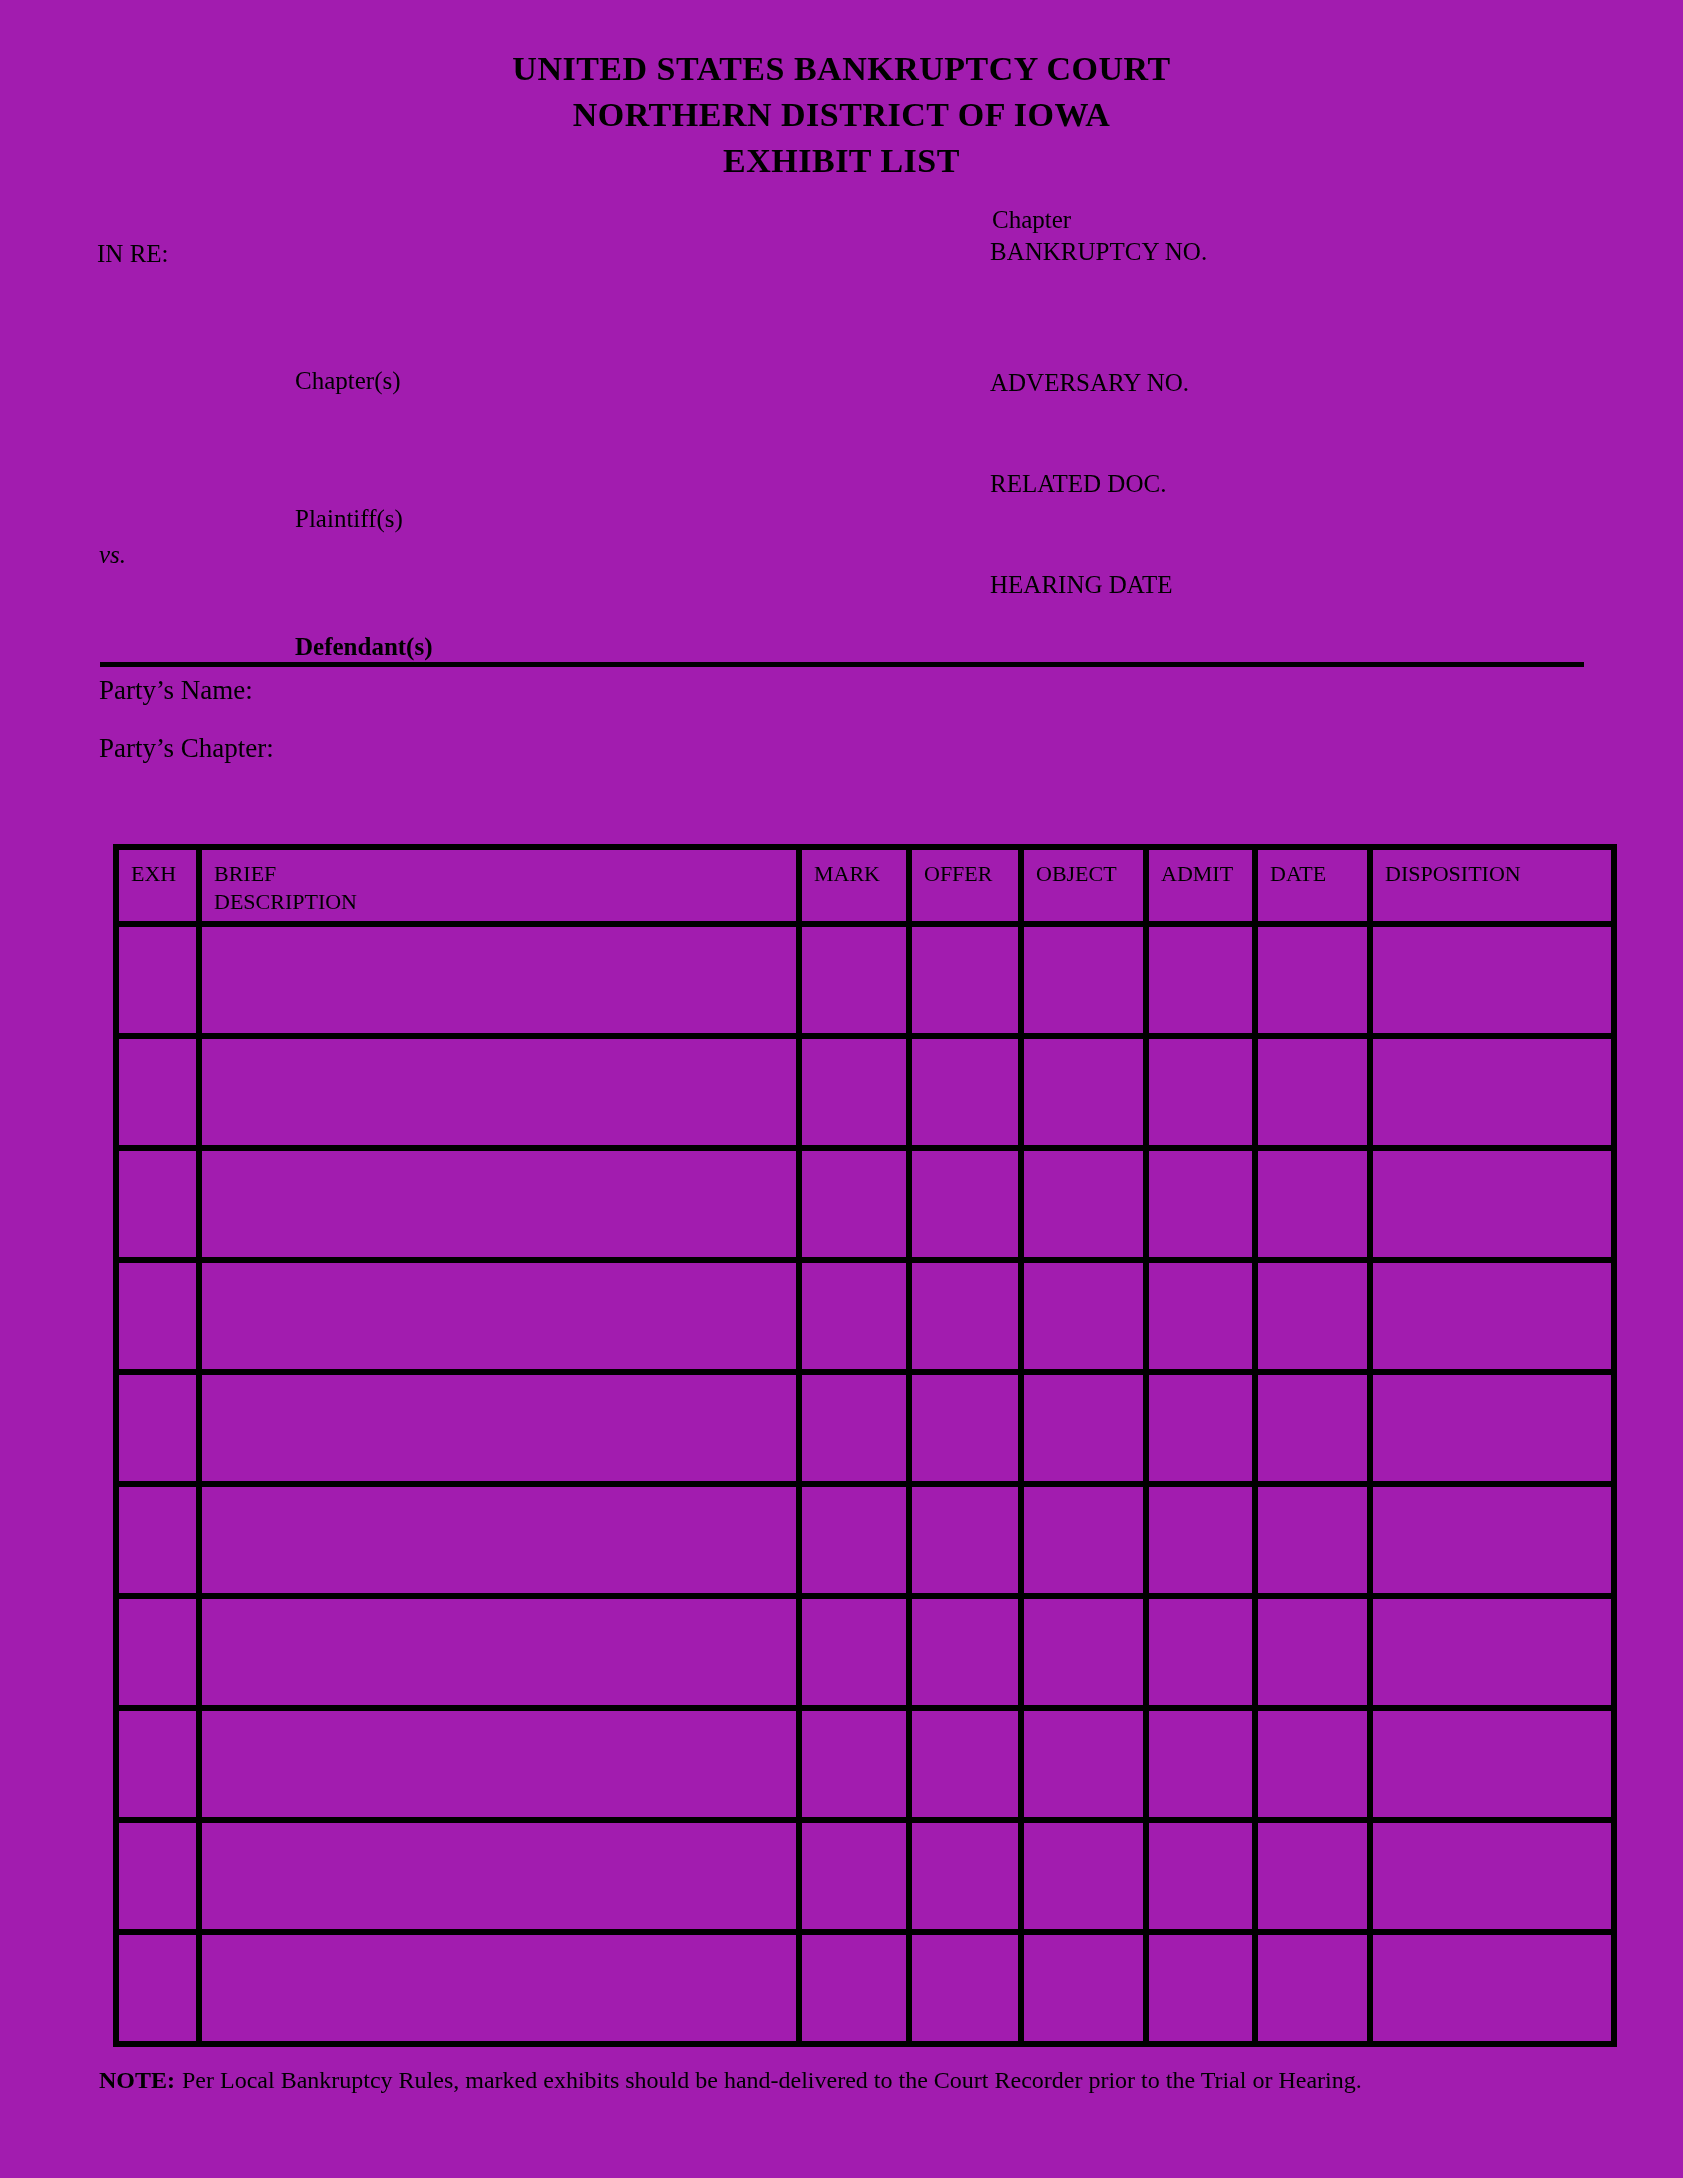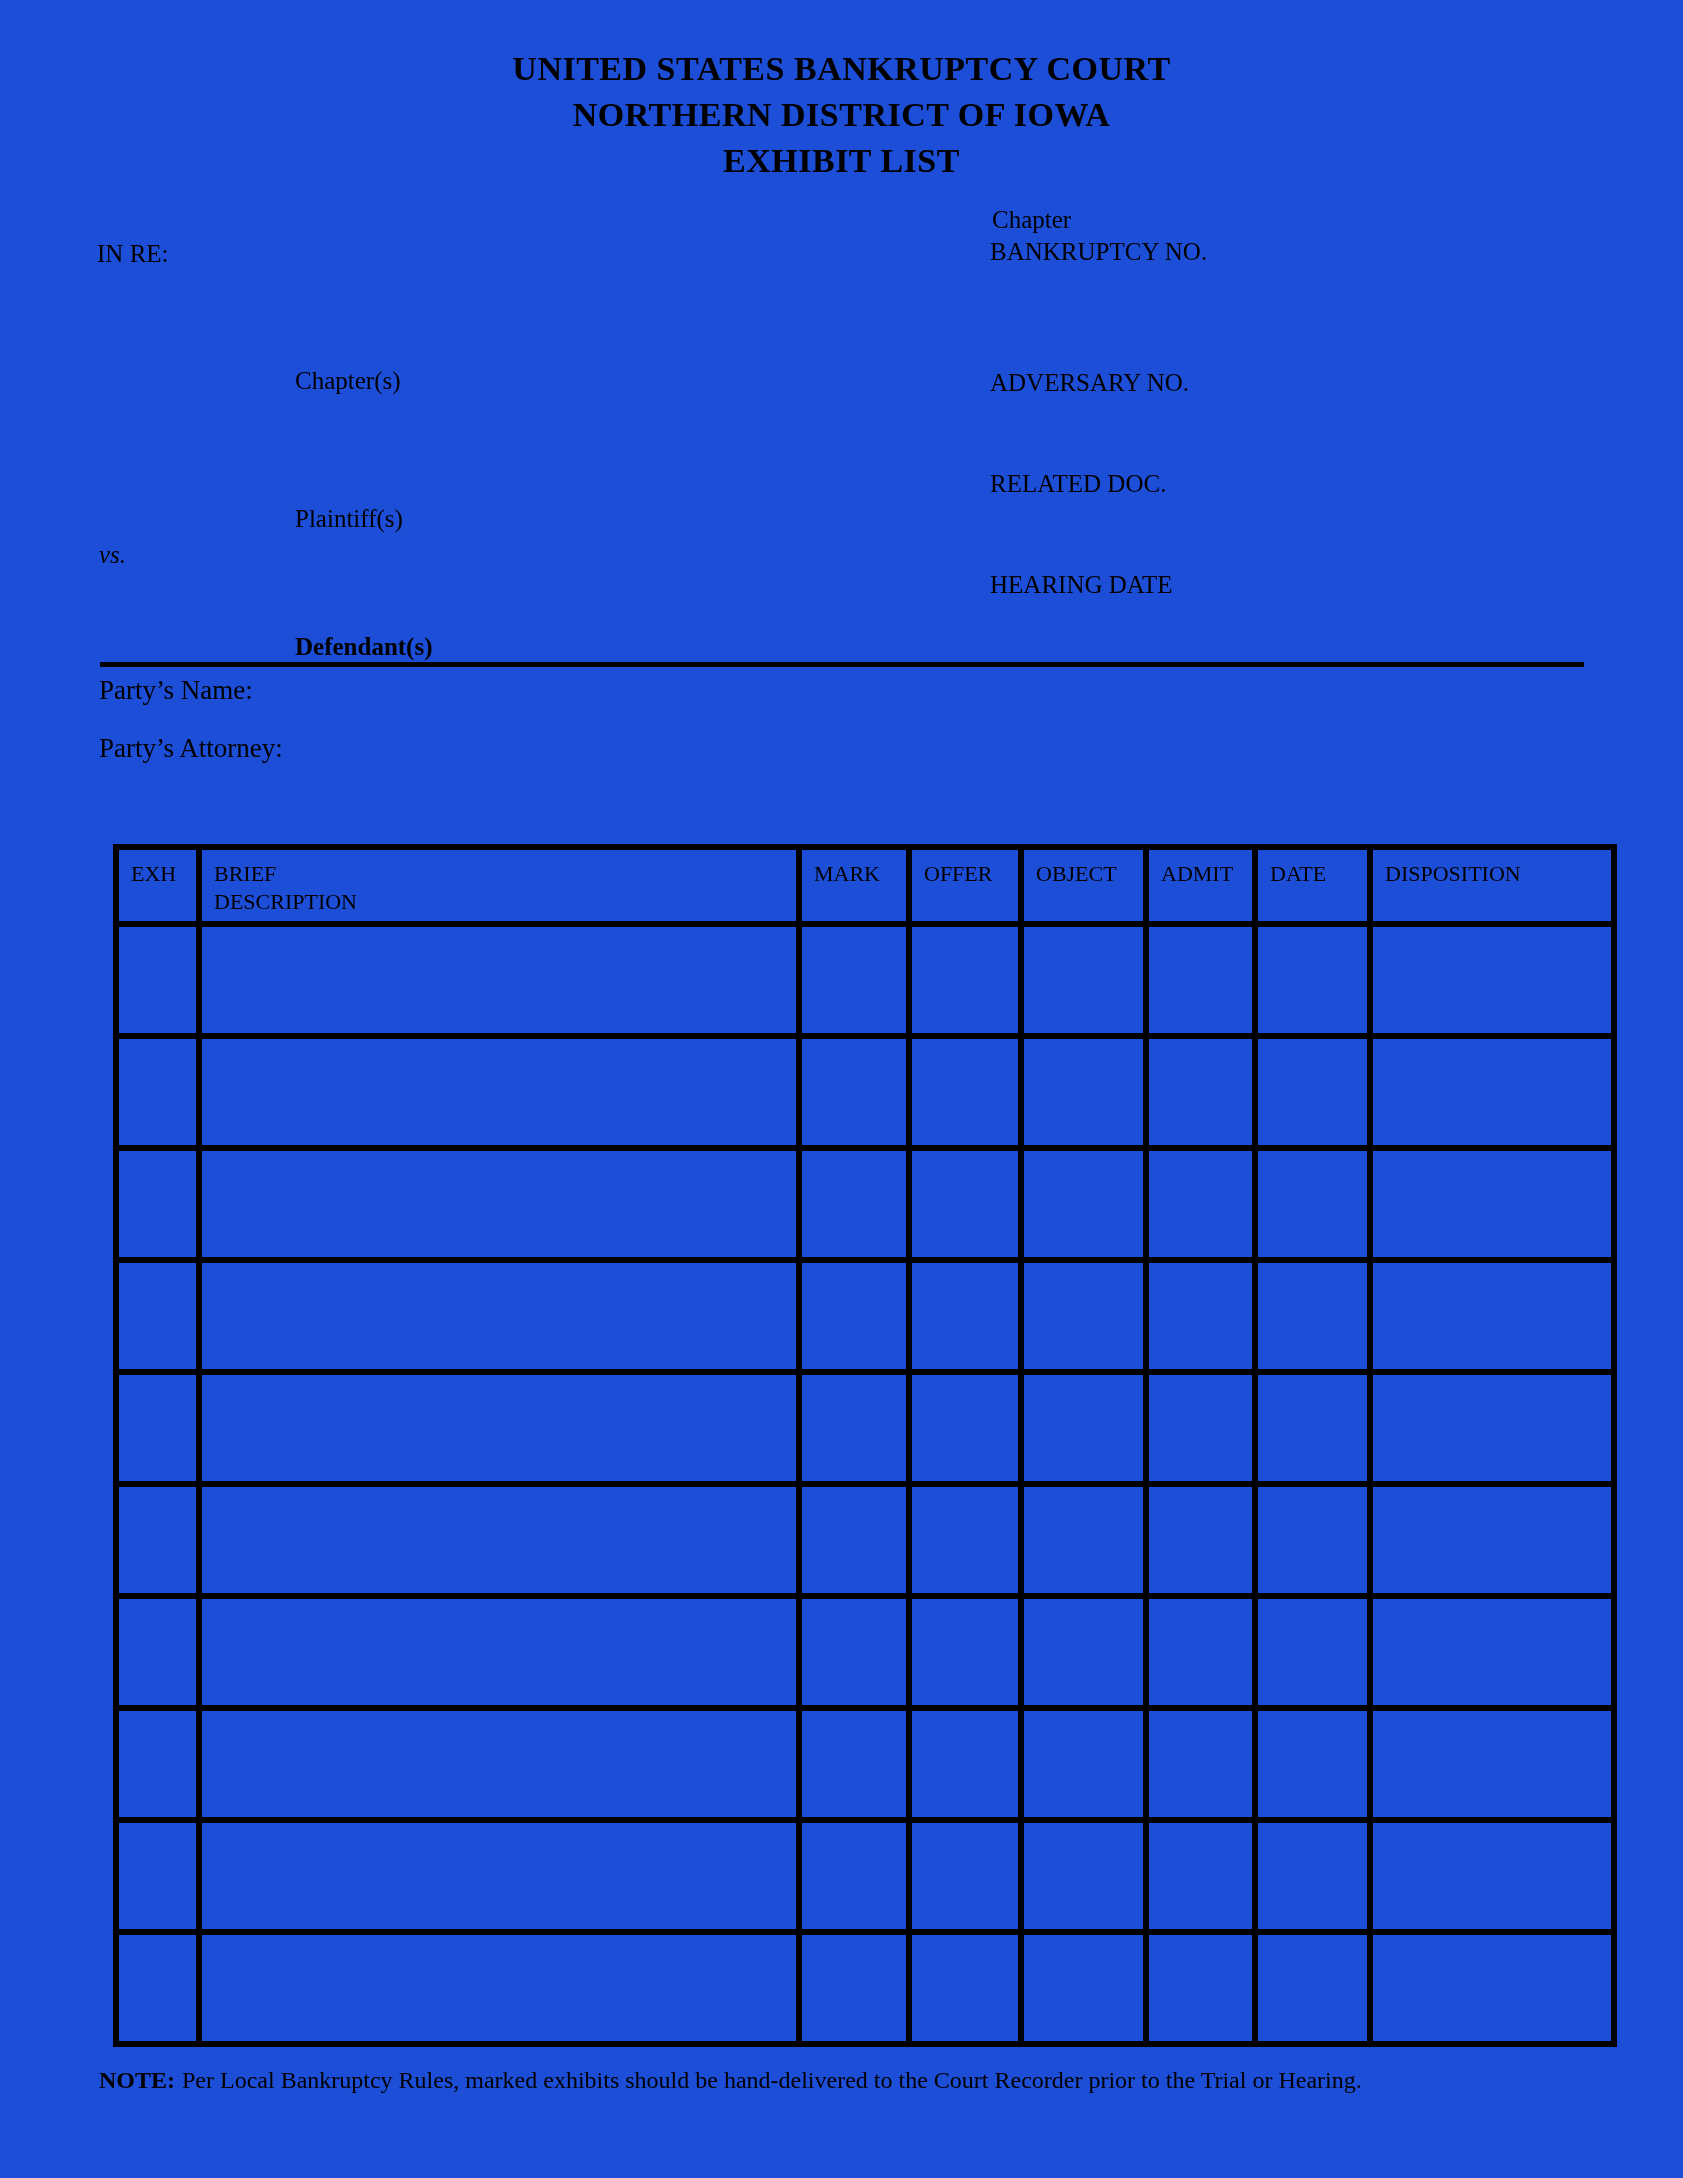--- a/index.html
+++ b/index.html
@@ -4,21 +4,21 @@
 <style>
   * { box-sizing: border-box; }
   html, body {
     margin: 0; padding: 0;
     background: #ffffff;
   }
   .page {
     position: relative;
     width: 1683px;
     height: 2178px;
-    background: #1d4ed8;
+    background: #a21caf;
     color: #000000;
     font-family: "Liberation Serif", "DejaVu Serif", serif;
     font-size: 25px;
     overflow: hidden;
   }
   .title-block {
     position: absolute;
     top: 46px; left: 0;
     width: 100%;
     text-align: center;
@@ -96,21 +96,21 @@
   <span class="abs lbl-adversary">ADVERSARY NO.</span>
   <span class="abs lbl-related">RELATED DOC.</span>
   <span class="abs lbl-plaintiffs">Plaintiff(s)</span>
   <span class="abs lbl-vs">vs.</span>
   <span class="abs lbl-hearing">HEARING DATE</span>
   <span class="abs lbl-defendants">Defendant(s)</span>
 
   <div class="caption-divider"></div>
 
   <span class="abs lbl-partys-name">Party’s Name:</span>
-  <span class="abs lbl-partys-attorney">Party’s Attorney:</span>
+  <span class="abs lbl-partys-attorney">Party’s Chapter:</span>
 
   <table class="exhibit-table">
     <colgroup>
       <col style="width:83px">
       <col style="width:600px">
       <col style="width:110px">
       <col style="width:112px">
       <col style="width:125px">
       <col style="width:109px">
       <col style="width:115px">

